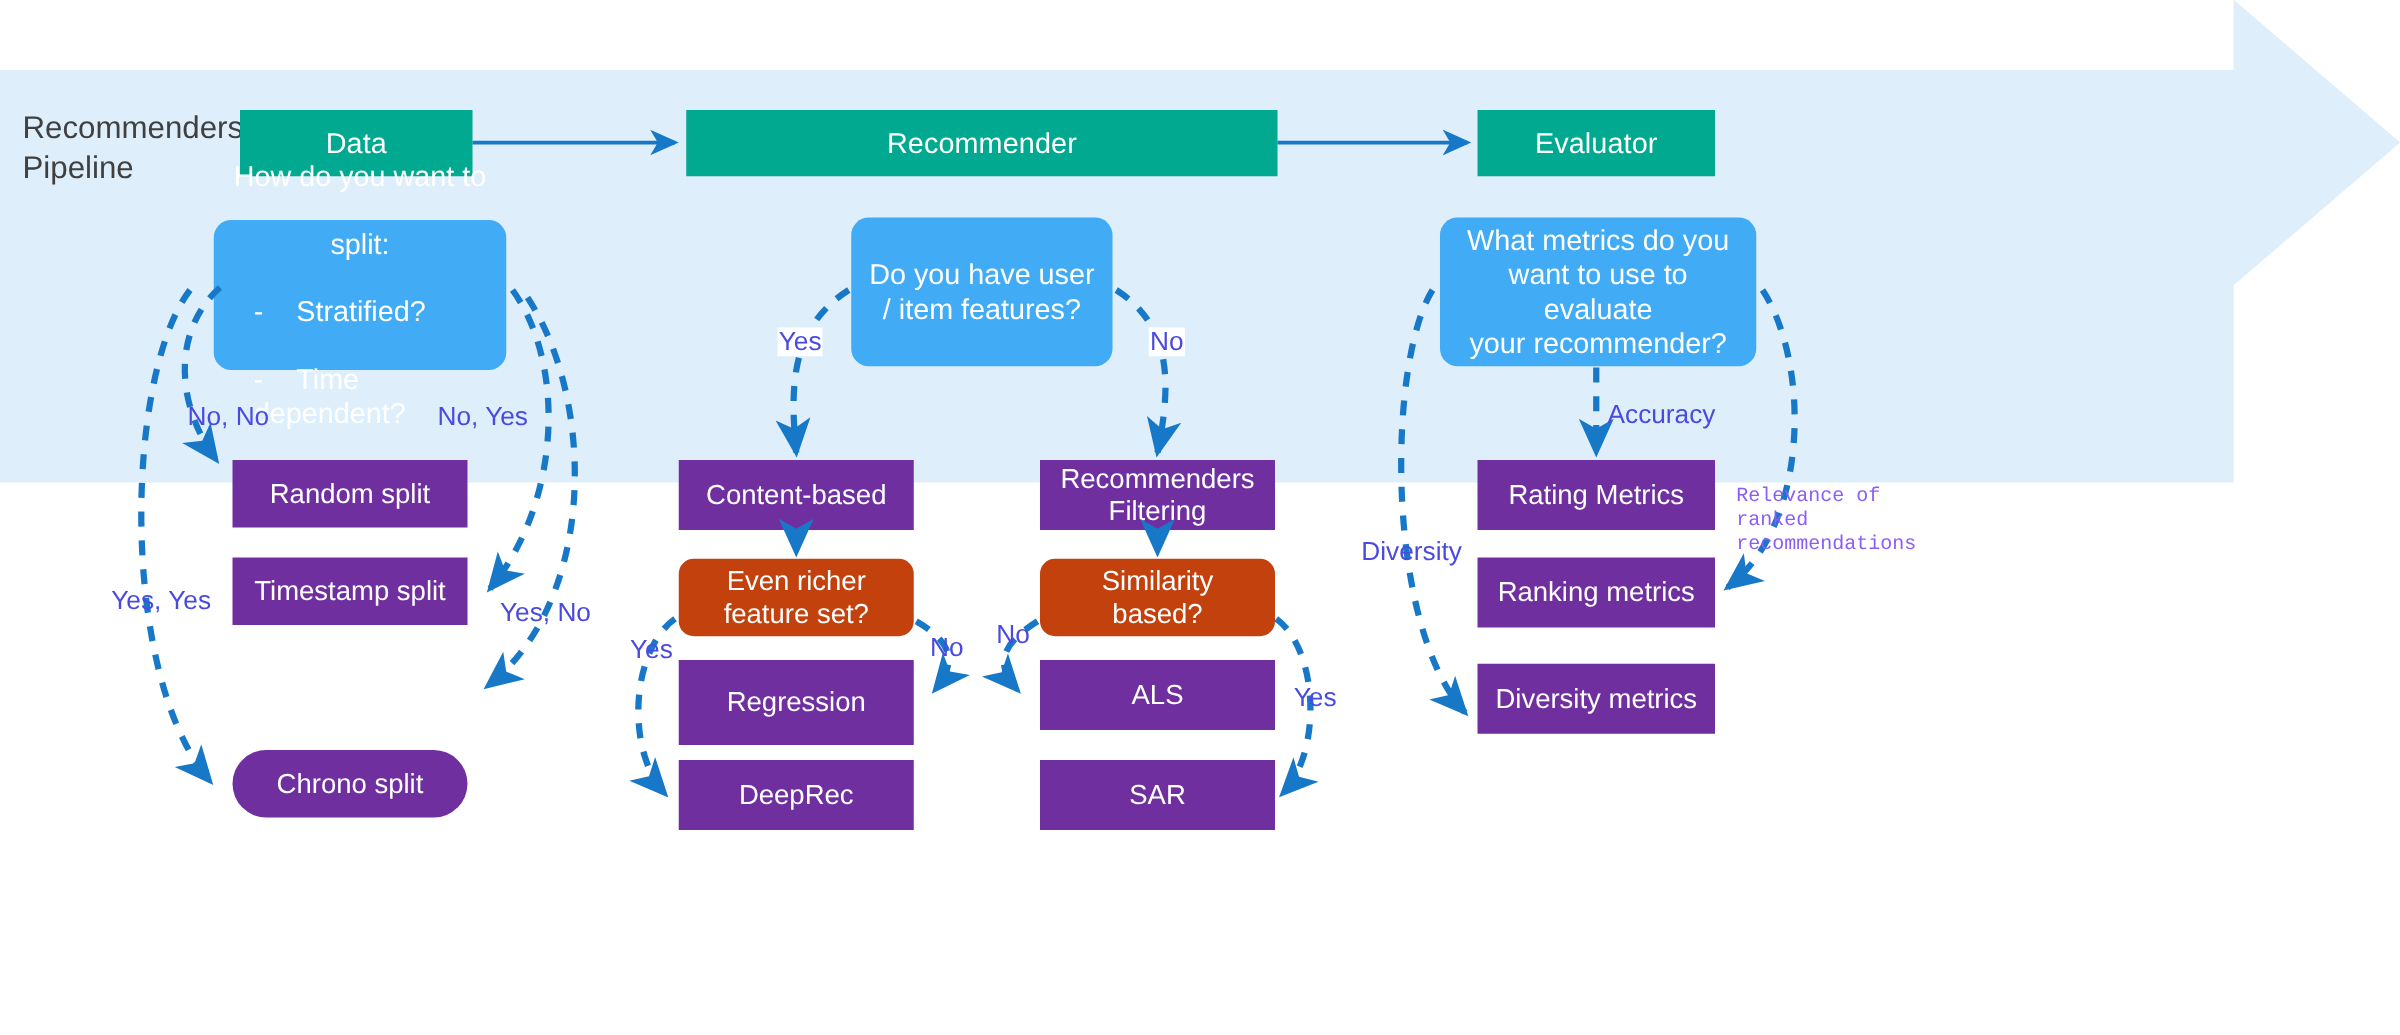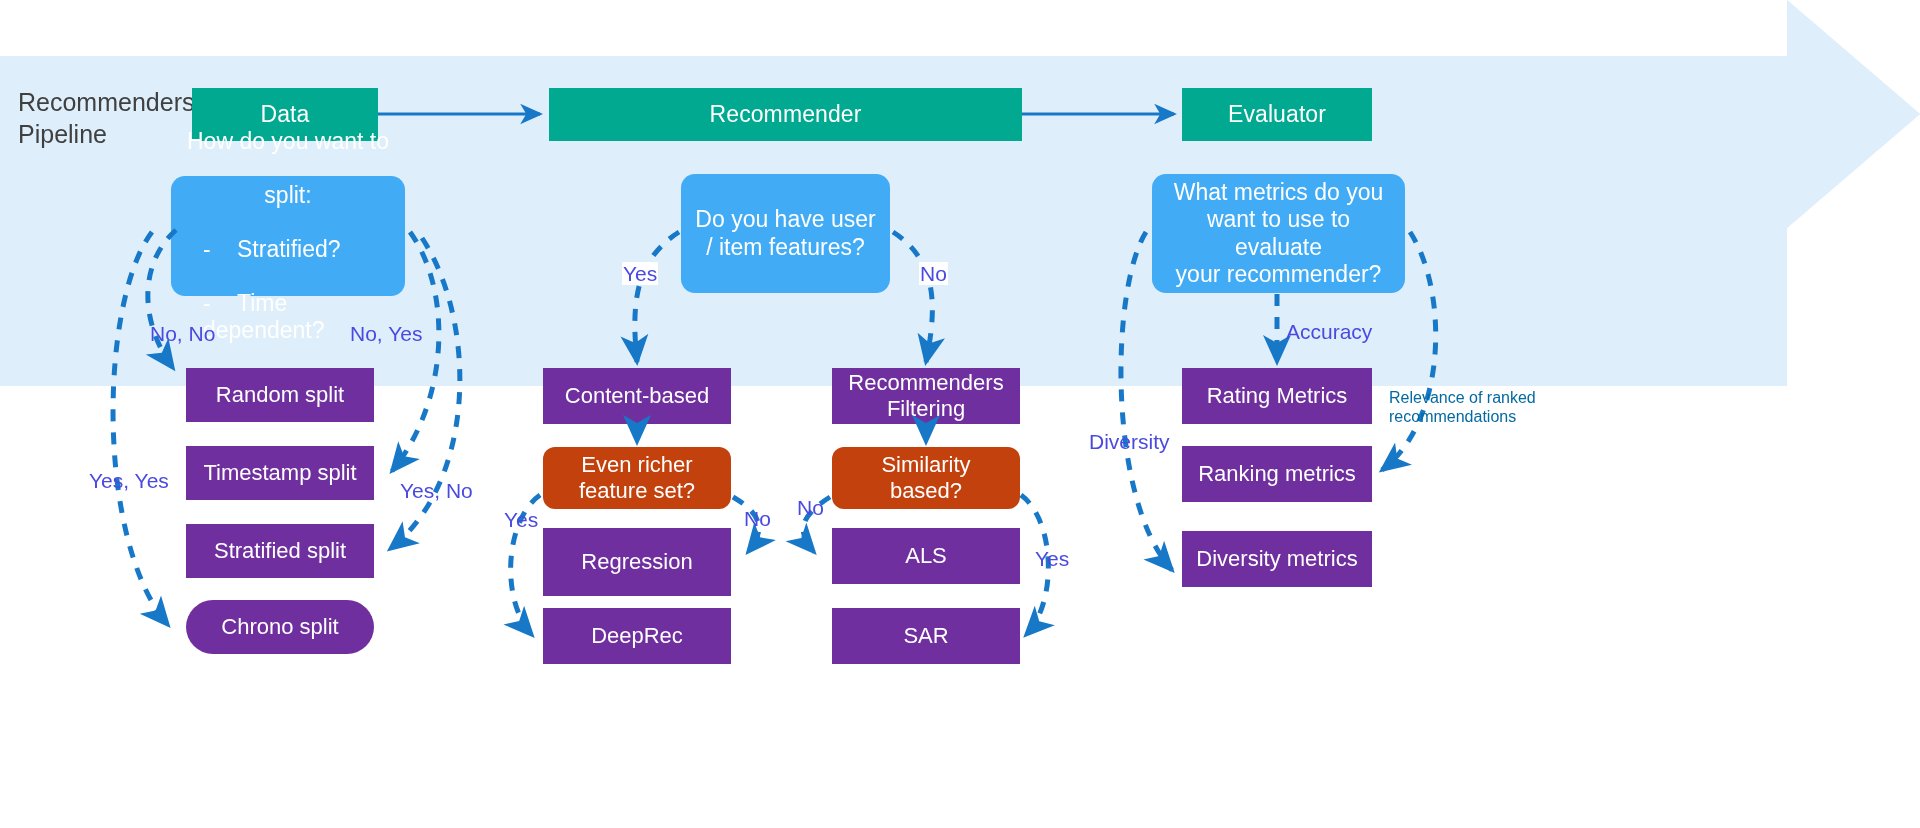--- a/index.html
+++ b/index.html
@@ -74,21 +74,22 @@
     line-height: 1.1;
   }
   .edge-label.boxed {
     background: #ffffff;
     padding: 0 1px;
   }
   .edge-label.small {
     font-size: 16px;
     line-height: 1.2;
     white-space: pre-line;
-    color: #0369a1;
+    color: #8b5cf6;
+    font-family: Liberation Mono, monospace;
   }
   
   .split-list {
     display: block;
     text-align: center;
     width: 100%;
   }
   .split-list .l1 { display:block; }
   .split-list .l2 { display:block; }
   .split-list .li {
@@ -129,21 +130,20 @@
 
   <div class="node decision-box" style="left:681px; top:174px; width:209px; height:119px;">Do you have user
 / item features?</div>
 
   <div class="node algo-box" style="left:186px; top:368px; width:188px; height:54px;">Random split</div>
 
   <div class="node decision-box" style="left:1152px; top:174px; width:253px; height:119px;">What metrics do you
 want to use to evaluate
 your recommender?</div>
   <div class="node algo-box" style="left:186px; top:446px; width:188px; height:54px;">Timestamp split</div>
-  <div class="node algo-box" style="left:186px; top:524px; width:188px; height:54px;">Stratified split</div>
   <div class="node algo-box" style="left:186px; top:600px; width:188px; height:54px;border-radius:27px;">Chrono split</div>
 
   <div class="node algo-box" style="left:543px; top:368px; width:188px; height:56px;">Content-based</div>
   <div class="node decision-box sub" style="left:543px; top:447px; width:188px; height:62px;">Even richer
 feature set?</div>
   <div class="node algo-box" style="left:543px; top:528px; width:188px; height:68px;">Regression</div>
   <div class="node algo-box" style="left:543px; top:608px; width:188px; height:56px;">DeepRec</div>
 
   <div class="node algo-box" style="left:832px; top:368px; width:188px; height:56px;">Recommenders
 Filtering</div>

